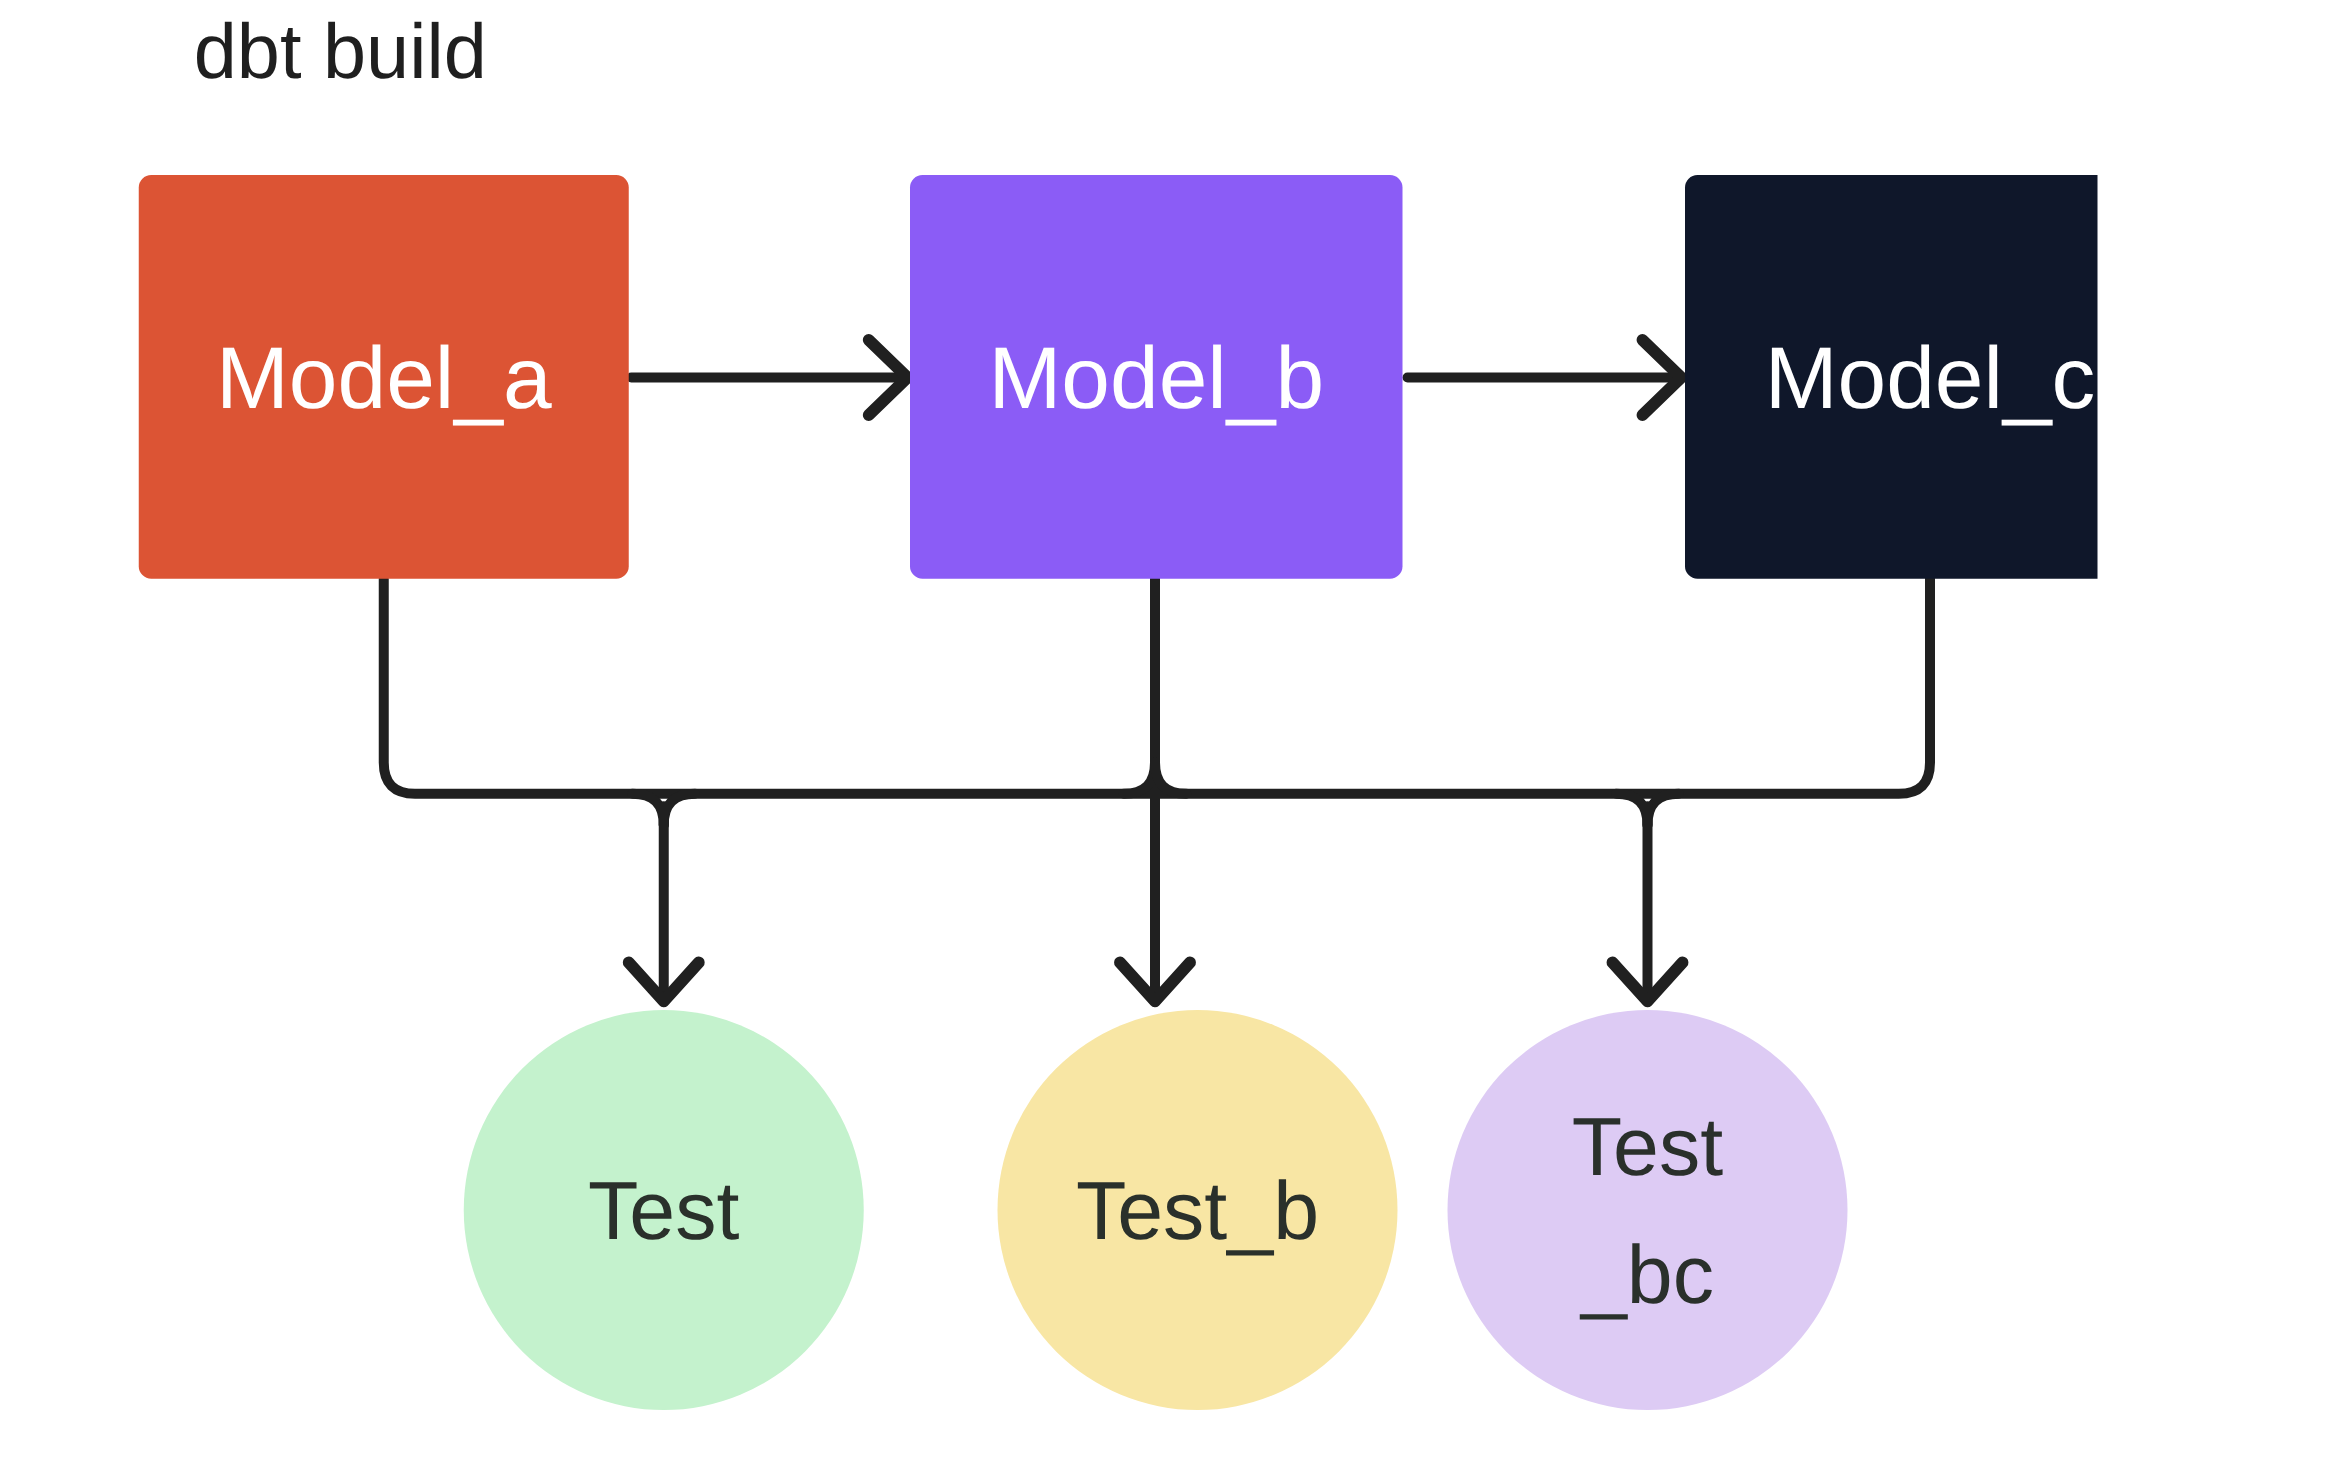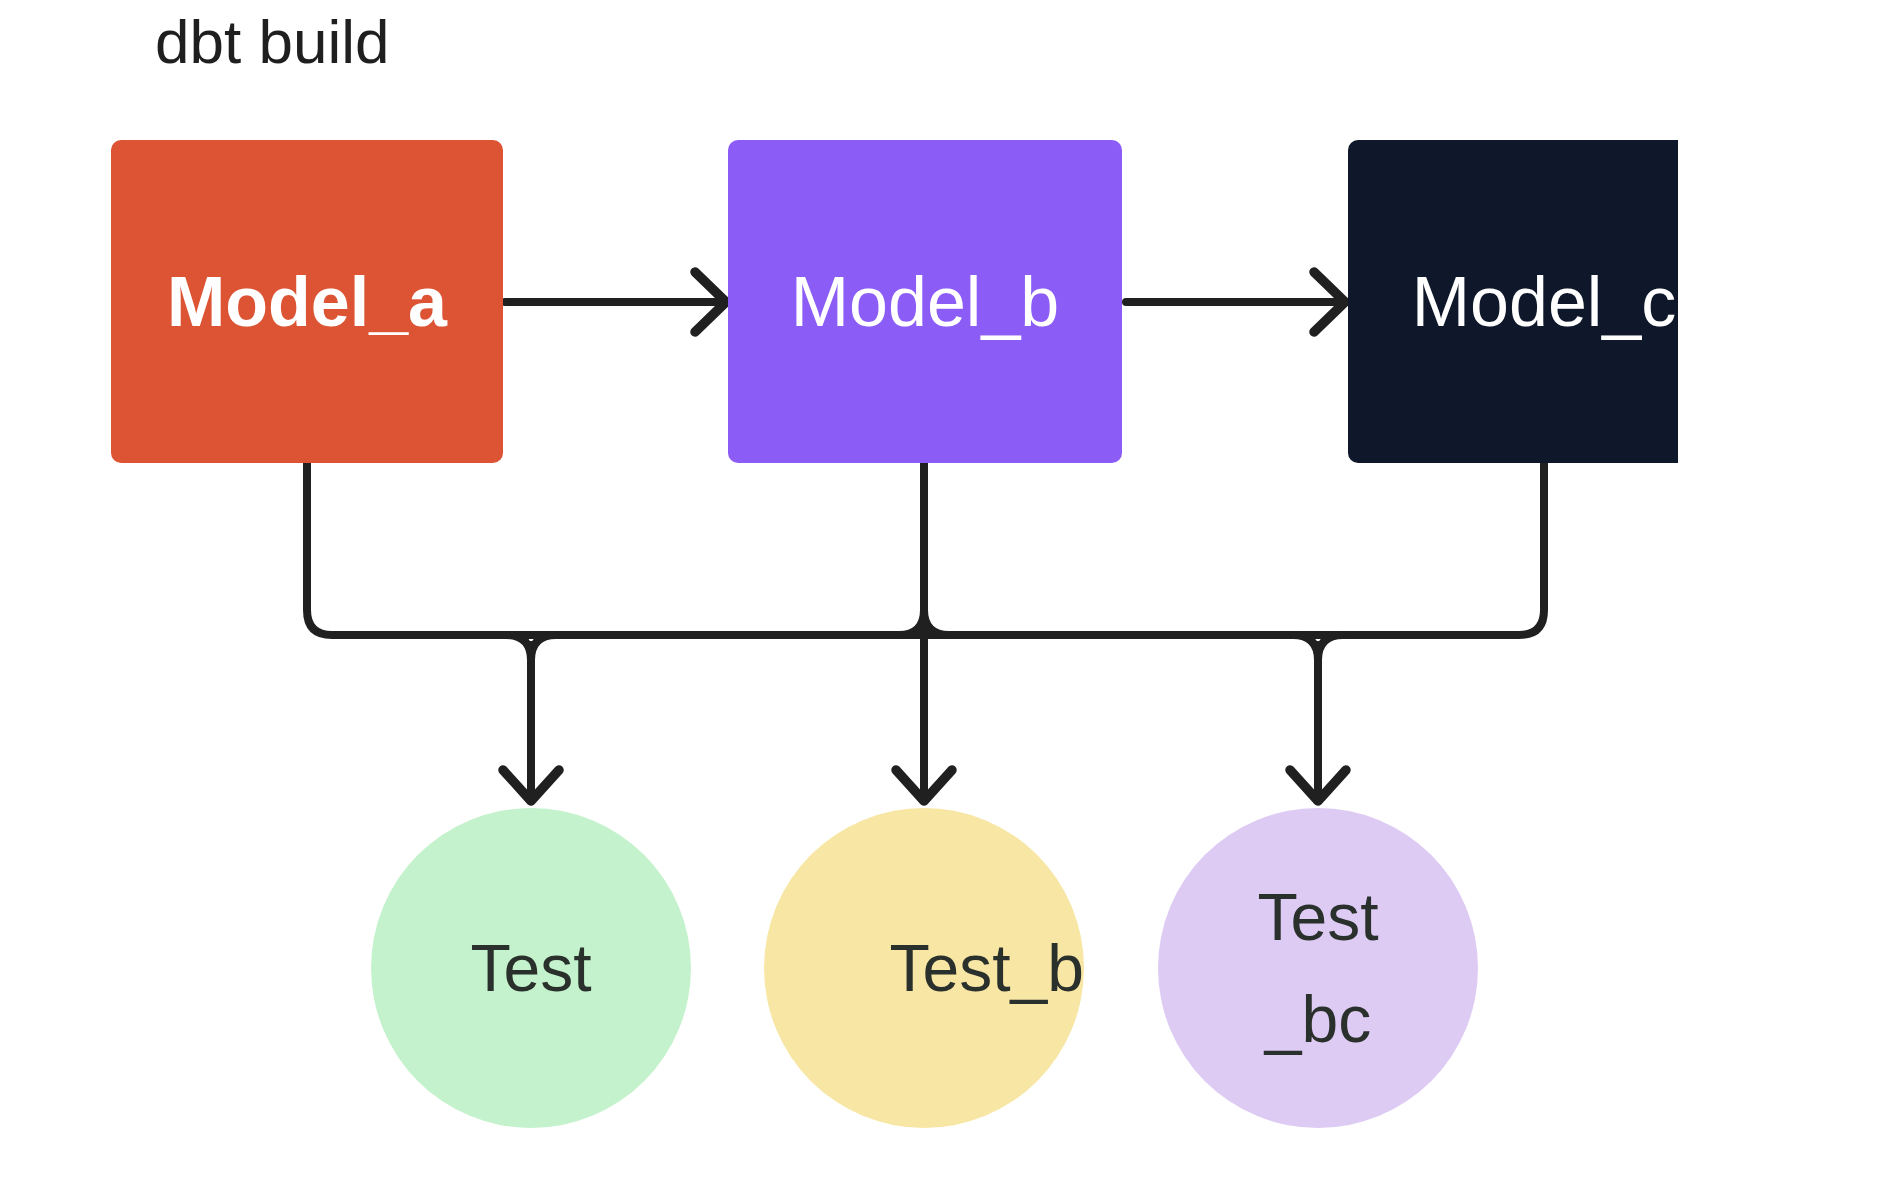--- a/index.html
+++ b/index.html
@@ -33,21 +33,21 @@
   .node.model-b{left:728px;width:394px;}
   .node.model-c{left:1348px;}
   .test-circle{
     position:absolute;top:808px;
     width:320px;height:320px;border-radius:50%;
     display:flex;flex-direction:column;align-items:center;justify-content:center;
     color:#2a302b;font-size:66px;line-height:1.55;font-weight:400;
     text-align:center;
   }
   .test-circle.test-ab{left:371px;}
-  .test-circle.test-b{left:764px;align-items:flex-end;}
+  .test-circle.test-b{left:798px;}
   .test-circle.test-bc{left:1158px;}
 </style>
 </head>
 <body>
 
 <div class="canvas">
 
   <div class="title">dbt build</div>
 
   <svg class="connector-layer" width="1880" height="1186" viewBox="0 0 1880 1186" aria-hidden="true">
@@ -69,21 +69,21 @@
     <path d="M899 635 Q924 635 924 610"></path>
     <path d="M949 635 Q924 635 924 610"></path>
     <path class="head" d="M896 770 L924 801 L952 770"></path>
 
     <path d="M1293 635 Q1318 635 1318 660"></path>
     <path d="M1343 635 Q1318 635 1318 660"></path>
     <path d="M1318 645 V797"></path>
     <path class="head" d="M1290 770 L1318 801 L1346 770"></path>
   </svg>
 
-  <div class="node model-a" style="background-color: rgb(220, 84, 52); font-weight: bold;">
+  <div class="node model-a" style="background-color: rgb(220, 84, 52);">
     <span>Model_a</span>
   </div>
 
   <div class="node model-b" style="background-color: #8b5cf6;">
     <span>Model_b</span>
   </div>
 
   <div class="node model-c" style="background-color: #0f172a;">
     <span>Model_c</span>
   </div>

